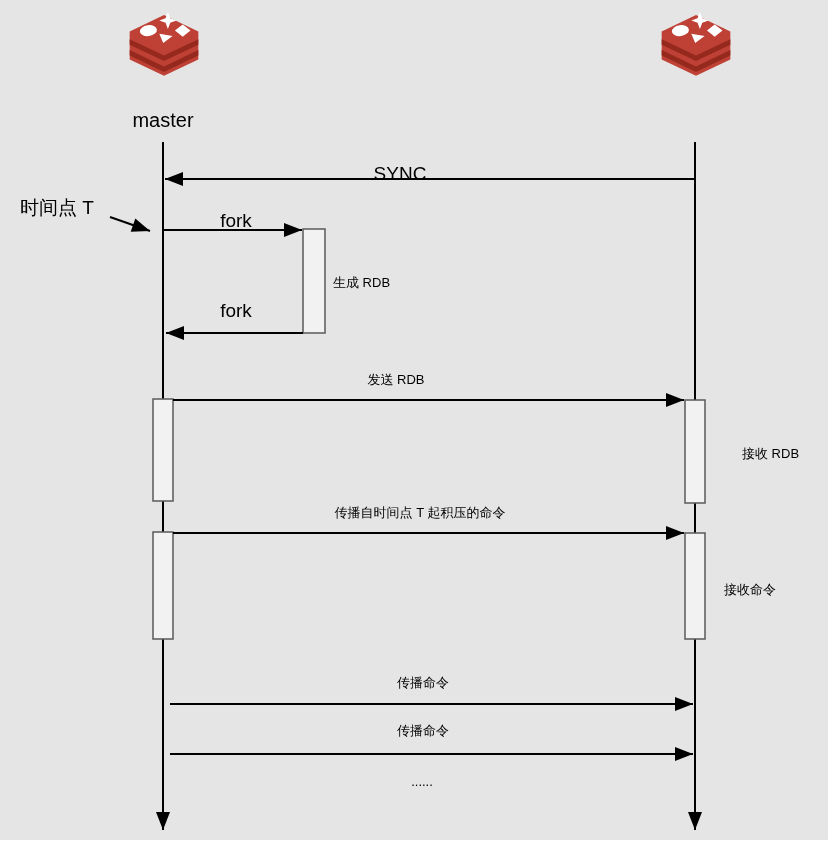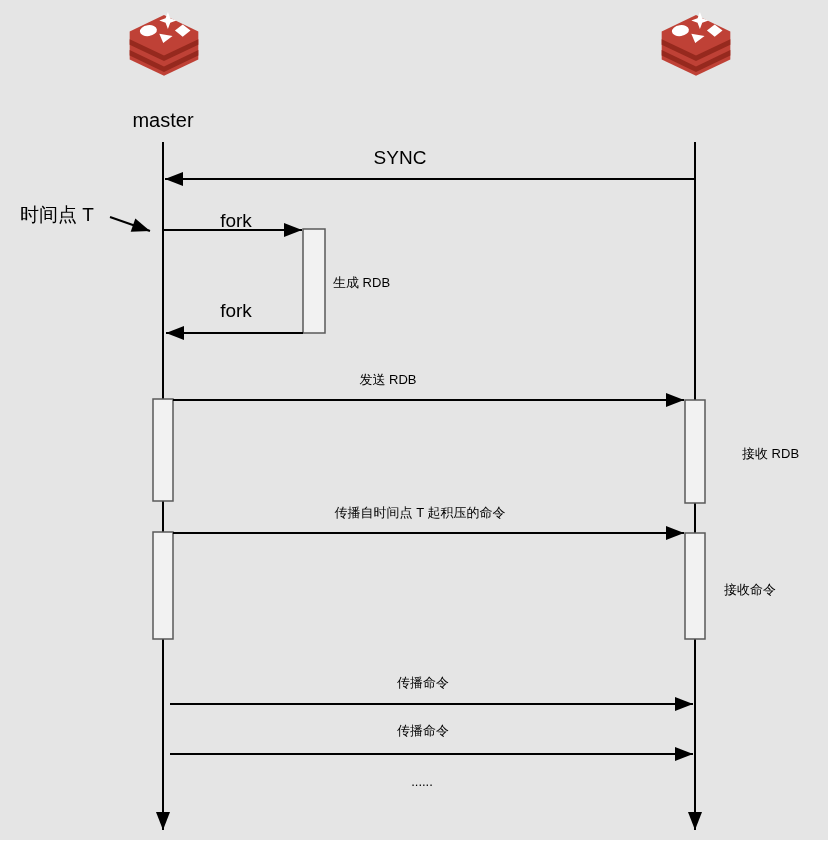--- a/index.html
+++ b/index.html
@@ -97,26 +97,26 @@
     <line class="msg-line" x1="164" y1="230" x2="302" y2="230" marker-end="url(#arrowhead)"></line>
     <line class="msg-line" x1="303" y1="333" x2="166" y2="333" marker-end="url(#arrowhead)"></line>
     <line class="msg-line" x1="173" y1="400" x2="684" y2="400" marker-end="url(#arrowhead)"></line>
     <line class="msg-line" x1="173" y1="533" x2="684" y2="533" marker-end="url(#arrowhead)"></line>
     <line class="msg-line" x1="170" y1="704" x2="693" y2="704" marker-end="url(#arrowhead)"></line>
     <line class="msg-line" x1="170" y1="754" x2="693" y2="754" marker-end="url(#arrowhead)"></line>
   </svg>
 
   <div class="actor-label" style="left:163px; top:109px">master</div>
 
-  <div class="lbl center small" style="left:400px; top:146px">SYNC</div>
-  <div class="lbl small" style="left:20px; top:203px">时间点 T</div>
+  <div class="lbl center small" style="left:400px; top:162px">SYNC</div>
+  <div class="lbl small" style="left:20px; top:196px">时间点 T</div>
   <div class="lbl center small" style="left:236px; top:209px">fork</div>
   <div class="lbl" style="left:333px; top:271px">生成 RDB</div>
   <div class="lbl center small" style="left:236px; top:299px">fork</div>
-  <div class="lbl center" style="left:388px; top:368px">发送 RDB</div>
+  <div class="lbl center" style="left:396px; top:368px">发送 RDB</div>
   <div class="lbl" style="left:742px; top:442px">接收 RDB</div>
   <div class="lbl center" style="left:420px; top:501px">传播自时间点 T 起积压的命令</div>
   <div class="lbl" style="left:724px; top:578px">接收命令</div>
   <div class="lbl center" style="left:423px; top:671px">传播命令</div>
   <div class="lbl center" style="left:423px; top:719px">传播命令</div>
   <div class="lbl center" style="left:422px; top:770px">......</div>
 
 </div>
 
 </body></html>

